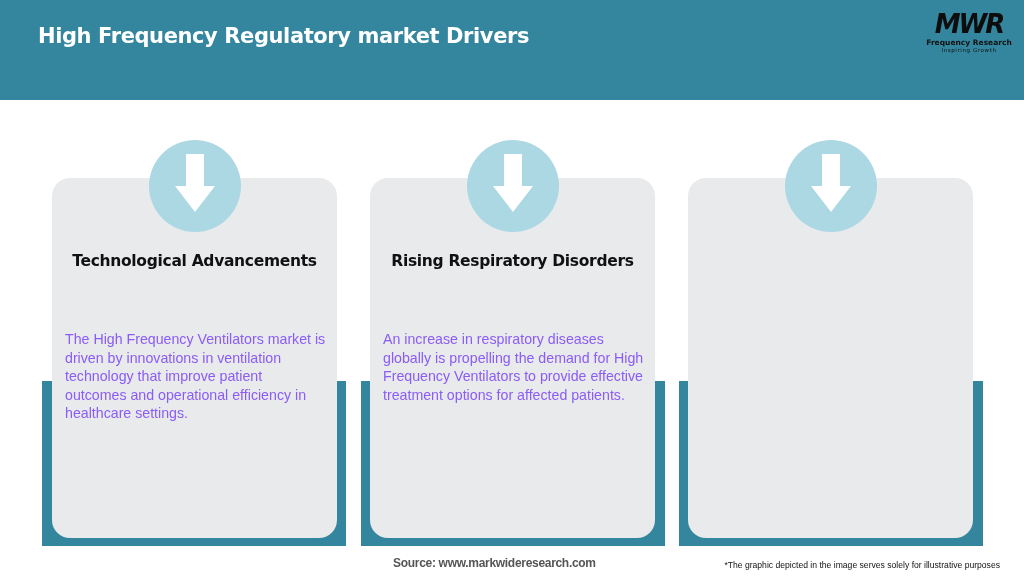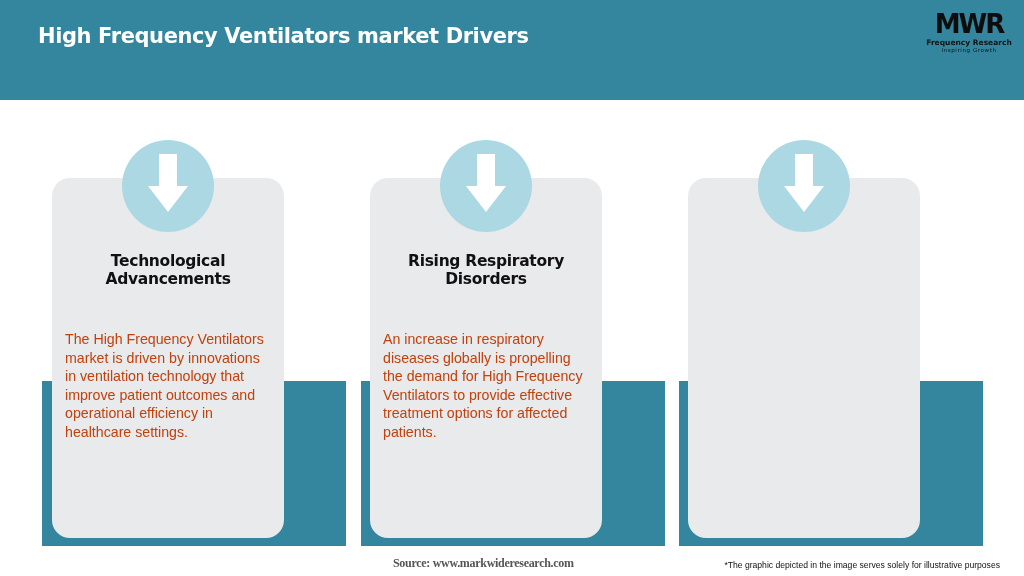--- a/index.html
+++ b/index.html
@@ -13,70 +13,70 @@
   .header-title {
     position: absolute; left: 38px; top: 24px;
     color: #ffffff; font-family: "DejaVu Sans", sans-serif; font-weight: bold;
     font-size: 21px; letter-spacing: -0.4px;
   }
   .logo {
     position: absolute; left: 922px; top: 10px; width: 94px; height: 48px;
     text-align: center; color: #111111;
   }
   .logo-mark {
-    font-family: "DejaVu Sans", sans-serif; font-weight: bold; 
+    font-family: "DejaVu Sans", sans-serif; font-weight: bold; font-style: italic;
     font-size: 26px; line-height: 28px; letter-spacing: -2px; color: #0d0d0d;
   }
   .logo-name {
     font-family: "DejaVu Sans", sans-serif; font-weight: bold; font-size: 7.5px; line-height: 9px; color: #111;
   }
   .logo-tag {
     font-family: "DejaVu Sans", sans-serif; font-size: 5.5px; line-height: 7px; color: #111; letter-spacing: 0.6px;
   }
 
   .base {
     position: absolute; top: 381px; height: 165px; width: 304px;
     background: #33869e;
   }
   .card {
-    position: absolute; top: 178px; height: 360px; width: 232px;
+    position: absolute; top: 178px; height: 360px; width: 285px;
     background: #e8eaec; border-radius: 18px;
   }
   .circle {
     position: absolute; top: -38px; left: 50%; margin-left: -46px;
     width: 92px; height: 92px; border-radius: 50%;
     background: #acd8e4;
   }
   .circle svg { position: absolute; left: 0; top: 0; }
   .card-title {
     position: absolute; left: 0; right: 0; top: 74px;
     text-align: center; font-family: "DejaVu Sans", sans-serif; font-weight: bold;
     font-size: 15.5px; color: #111111; letter-spacing: -0.3px;
   }
   .card-body {
     position: absolute; left: 13px; right: 10px; top: 152px;
     font-family: "Liberation Sans", sans-serif; font-size: 14.2px; line-height: 18.6px;
-    color: #c2410c;
+    color: #8b5cf6;
   }
 
   .source {
     position: absolute; left: 393px; top: 556px;
-    font-family: Liberation Serif, serif; font-weight: bold; font-size: 12px; color: #555555;
+    font-family: Liberation Sans, sans-serif; font-weight: bold; font-size: 12px; color: #555555;
     letter-spacing: -0.3px;
   }
   .disclaimer {
     position: absolute; right: 24px; top: 560px;
     font-family: "Liberation Sans", sans-serif; font-size: 8.6px; color: #111111;
   }
 </style>
 </head>
 <body>
 
 <div class="header">
-  <div class="header-title">High Frequency Ventilators market Drivers</div>
+  <div class="header-title">High Frequency Regulatory market Drivers</div>
   <div class="logo">
     <div class="logo-mark">MWR</div>
     <div class="logo-name">Frequency Research</div>
     <div class="logo-tag">Inspiring Growth</div>
   </div>
 </div>
 
 <div class="base" style="left:42px;"></div>
 <div class="base" style="left:361px;"></div>
 <div class="base" style="left:679px;"></div>

